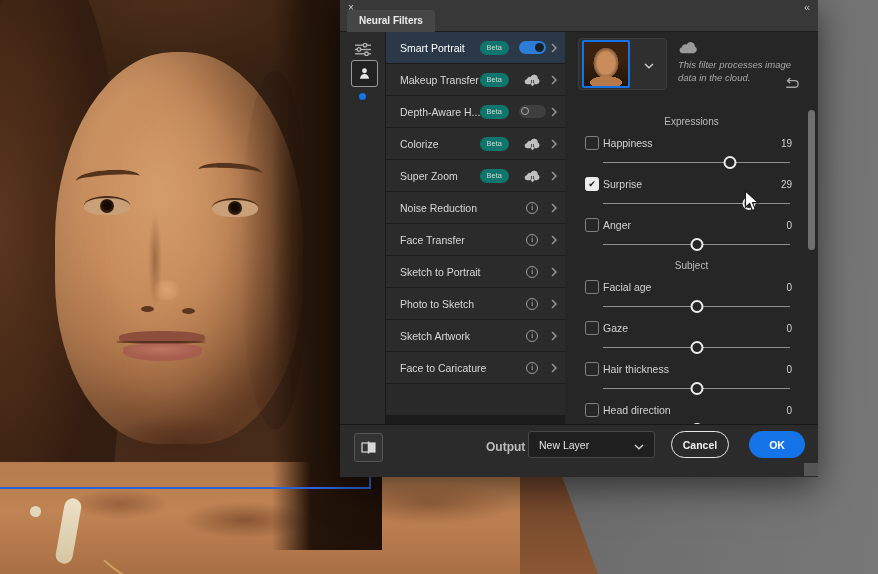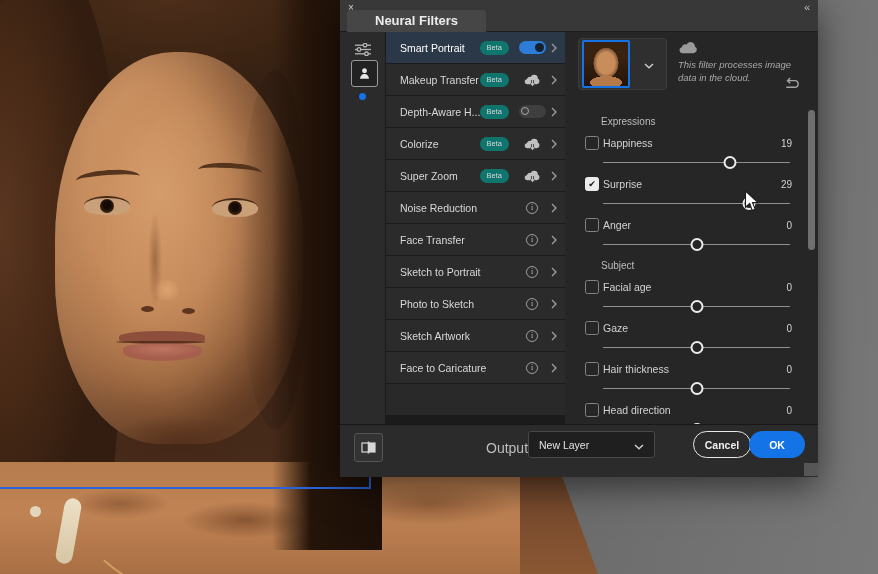--- a/index.html
+++ b/index.html
@@ -60,22 +60,22 @@
                border-radius:9px; transform:rotate(10deg); }
   .p-bead { position:absolute; left:30px; top:506px; width:11px; height:11px; border-radius:50%; background:#e2d6bc; }
   .guide-h { position:absolute; left:0; top:487px; width:371px; height:2px; background:var(--guide-line,#2b64d9); z-index:1; }
   .guide-v { position:absolute; left:369px; top:475px; width:2px; height:14px; background:var(--guide-line,#2b64d9); z-index:1; }
 
   
   .dialog { position:absolute; left:340px; top:0; width:478px; height:477px; z-index:5;
             background:#262626; box-shadow:0 10px 34px rgba(0,0,0,.55); color:#d9d9d9; }
   .titlebar { position:absolute; left:0; top:0; width:100%; height:32px; background:#383838; border-bottom:1px solid #1c1c1c; box-sizing:border-box; }
   .close-x { position:absolute; left:8px; top:2px; font-size:10px; color:#cfcfcf; cursor:default; }
-  .tab { position:absolute; left:7px; top:10px; height:22px; line-height:22px; padding:0 28px;
-         background:#464646; border-radius:3px 3px 0 0; font-size:13px; font-weight:bold; color:#ececec; }
+  .tab { position:absolute; left:7px; top:10px; height:22px; line-height:22px; padding:0 12px;
+         background:#464646; border-radius:3px 3px 0 0; font-size:10px; font-weight:bold; color:#ececec; }
   .collapse { position:absolute; right:8px; top:1px; font-size:11px; color:#bdbdbd; }
 
   .dlg-body { position:absolute; left:0; top:32px; width:478px; height:392px; display:flex; }
 
   
   .iconstrip { width:46px; height:100%; background:#2b2b2b; border-right:1px solid #1a1a1a; box-sizing:border-box; position:relative; }
   .strip-filters { position:absolute; left:14px; top:10px; }
   .strip-tool { position:absolute; left:11px; top:28px; width:25px; height:25px; background:#222;
                 border:1px solid #9a9a9a; border-radius:3px; display:flex; align-items:center; justify-content:center; }
   .strip-dot { position:absolute; left:19px; top:61px; width:7px; height:7px; border-radius:50%; background:var(--accent-blue,#1473e6); }
@@ -109,45 +109,45 @@
                background:
                  radial-gradient(60% 24% at 50% 92%, #b5794a 0 60%, rgba(0,0,0,0) 61%),
                  radial-gradient(36% 44% at 50% 48%, #c98c5b 0 56%, #7e5434 78%, rgba(0,0,0,0) 80%),
                  linear-gradient(180deg,#46291698 0%,#3a2210 35%,#241509 100%); background-color:#241509; }
   .thumb-chev { margin-left:14px; }
   .cloud-note-ic { position:absolute; left:113px; top:8px; }
   .cloud-note { position:absolute; left:113px; top:26px; width:132px; font-size:9.5px; font-style:italic;
                 color:#a8a8a8; line-height:13px; }
   .reset-ic { position:absolute; left:218px; top:44px; }
   .sections { position:absolute; left:20px; top:84px; width:207px; }
-  .sec-title { font-size:10px; color:#bcbcbc; margin:0 0 6px 16px; }
+  .sec-title { font-size:10px; color:#bcbcbc; margin:0 0 6px 6px;text-align:center; }
   .section + .section { margin-top:4px; }
   .sitem { height:41px; }
   .srow1 { height:20px; display:flex; align-items:center; }
   .cb { width:14px; height:14px; border:1px solid #828282; border-radius:2.5px; box-sizing:border-box;
         margin-right:4px; background:transparent; display:flex; align-items:center; justify-content:center; }
   .cb.checked { background:#ececec; border-color:#ececec; }
   .cb.checked::after { content:"✔"; font-size:9px; color:#1a1a1a; }
   .slabel { font-size:10.5px; color:#d2d2d2; }
   .sval { margin-left:auto; font-size:10px; color:#d2d2d2; }
   .track { position:relative; margin-left:18px; width:187px; height:20px; cursor:default; }
   .track::before { content:""; position:absolute; left:0; right:0; top:9px; height:1px; background:#8f8f8f; }
   .thumbk { position:absolute; top:3px; width:13px; height:13px; border-radius:50%; background:#262626;
             border:2px solid #ececec; box-sizing:border-box; transform:translateX(-50%); }
   .scrollbar { position:absolute; right:3px; top:78px; width:7px; height:140px; background:#6f6f6f; border-radius:4px; }
 
   
   .footer { position:absolute; left:0; top:424px; width:478px; height:53px; background:#2b2b2b; border-top:1px solid #171717; box-sizing:border-box; }
   .btn-preview { position:absolute; left:14px; top:8px; width:27px; height:27px; background:#333;
                  border:1px solid #555; border-radius:3px; display:flex; align-items:center; justify-content:center; }
-  .output-label { position:absolute; left:146px; top:15px; width:38px; text-align:left; font-size:14px; color:#bdbdbd; }
+  .output-label { position:absolute; left:146px; top:15px; width:38px; text-align:left; font-size:12px; color:#bdbdbd;font-weight:bold; }
   .dropdown { position:absolute; left:188px; top:6px; width:127px; height:27px; background:#1f1f1f;
               border:1px solid #484848; border-radius:3px; box-sizing:border-box; display:flex; align-items:center; padding:0 10px; }
   .dd-value { flex:1; font-size:10.5px; color:#e2e2e2; }
-  .btn-cancel { position:absolute; left:353px; top:6px; width:58px; height:27px; border:1.6px solid #e8e8e8; border-radius:14px;
+  .btn-cancel { position:absolute; left:331px; top:6px; width:58px; height:27px; border:1.6px solid #e8e8e8; border-radius:14px;
                 box-sizing:border-box; background:transparent; color:#f0f0f0; font-size:10.5px; font-weight:bold;
                 display:flex; align-items:center; justify-content:center; }
   .btn-ok { position:absolute; left:409px; top:6px; width:56px; height:27px; border-radius:14px; background:var(--accent-blue,#1473e6);
             color:#fff; font-size:10.5px; font-weight:bold; display:flex; align-items:center; justify-content:center; }
   .grip { position:absolute; right:0; bottom:1px; width:14px; height:13px; background:#565656; }
 
   .cursor { position:absolute; left:744px; top:190px; z-index:9; pointer-events:none; }
 </style>
 </head>
 <body>

